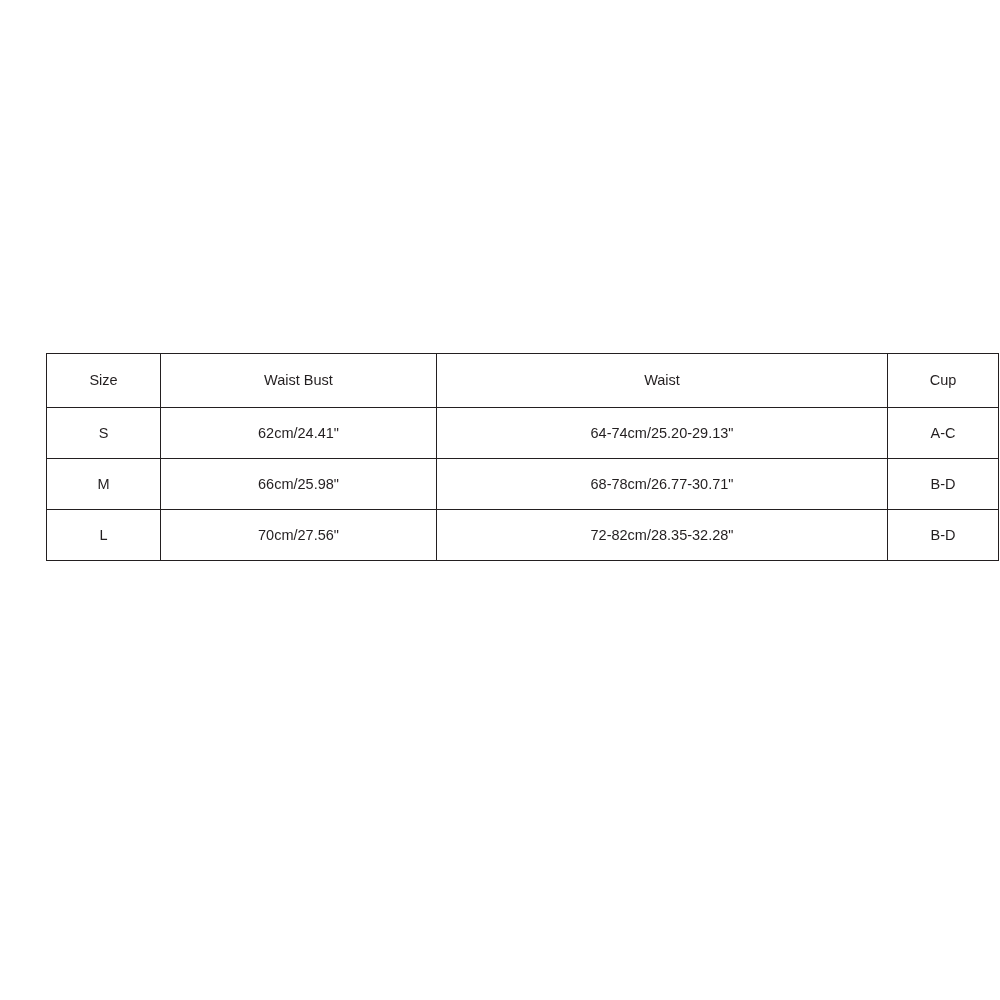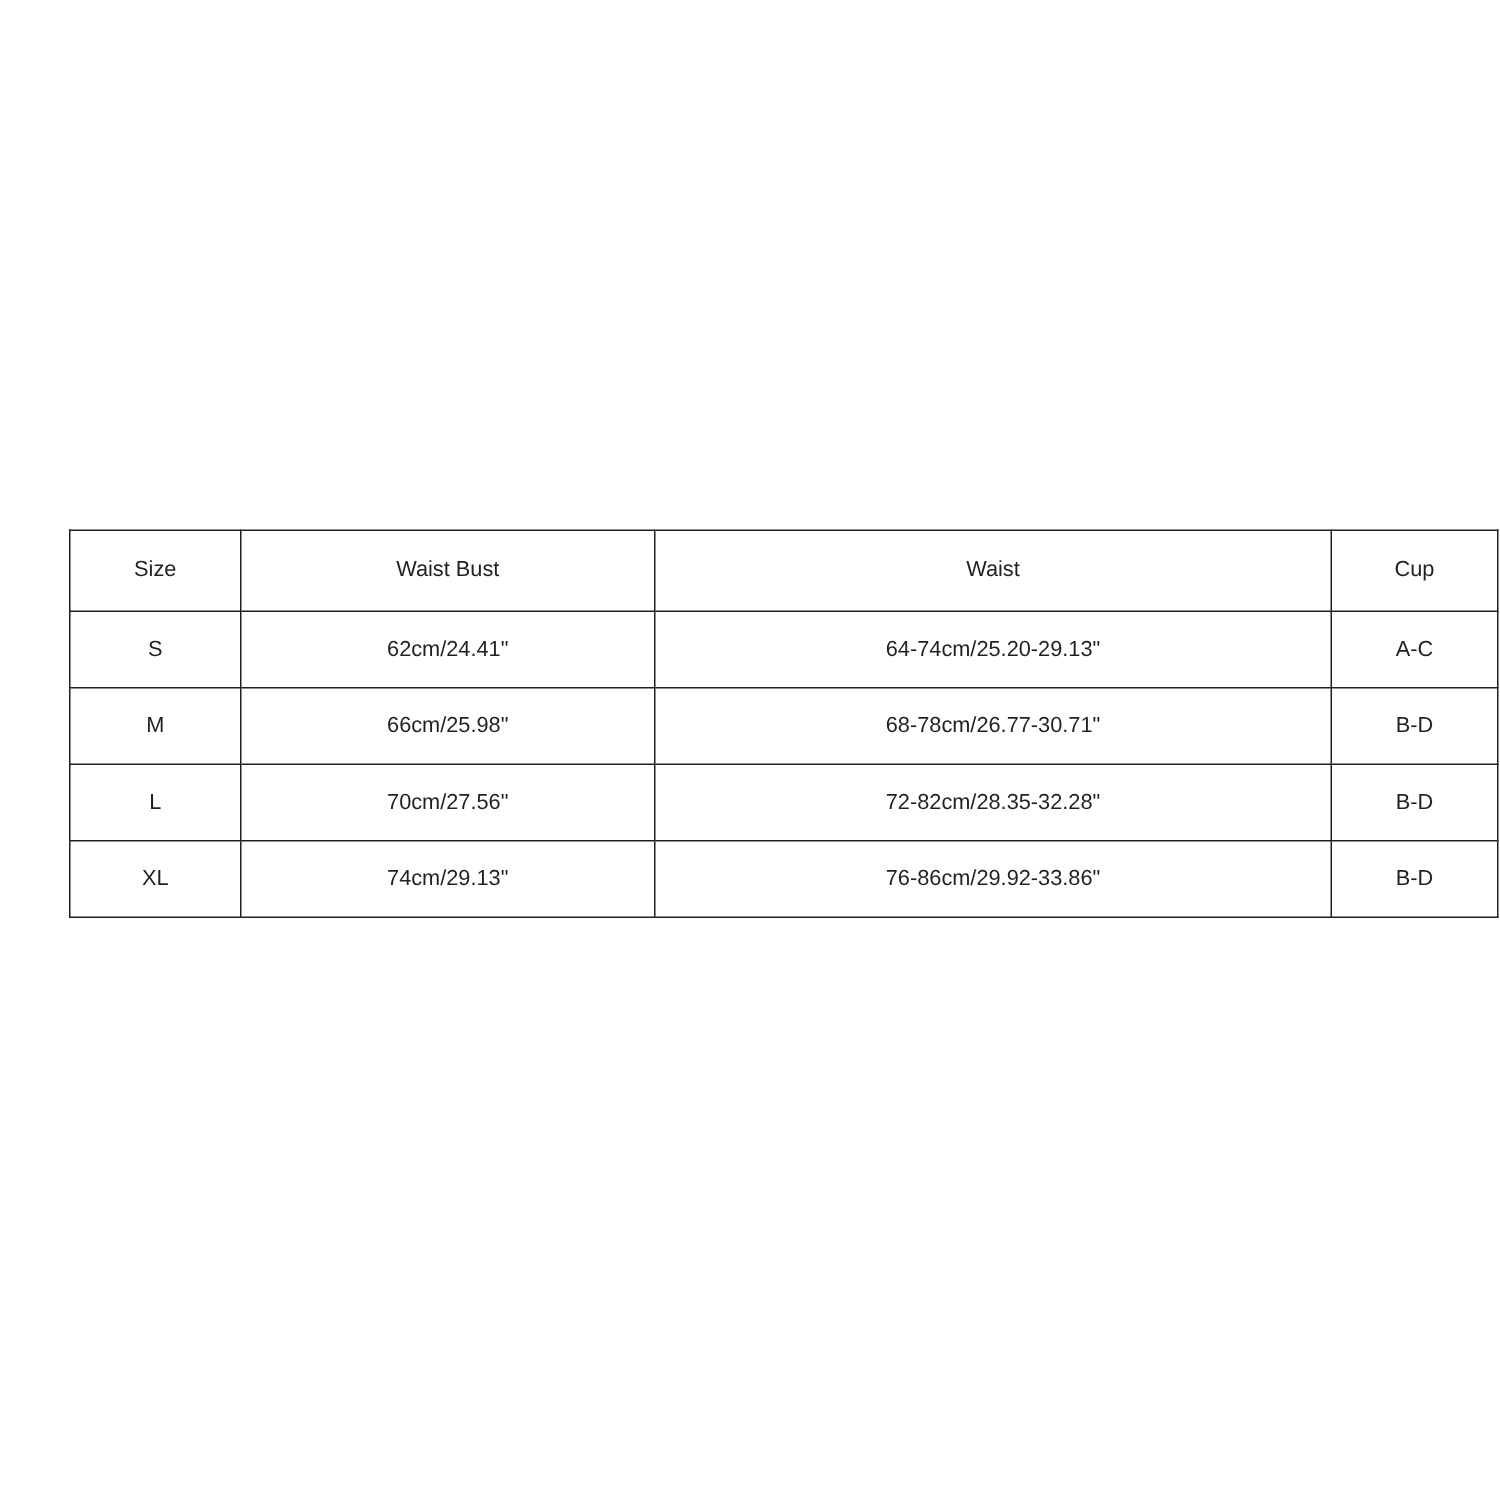--- a/index.html
+++ b/index.html
@@ -84,23 +84,17 @@
           <td class="col-bust">66cm/25.98"</td>
           <td class="col-waist">68-78cm/26.77-30.71"</td>
           <td class="col-cup">B-D</td>
         </tr>
         <tr>
           <td class="col-size">L</td>
           <td class="col-bust">70cm/27.56"</td>
           <td class="col-waist">72-82cm/28.35-32.28"</td>
           <td class="col-cup">B-D</td>
         </tr>
-        <tr>
-          <td class="col-size">XL</td>
-          <td class="col-bust">74cm/29.13"</td>
-          <td class="col-waist">76-86cm/29.92-33.86"</td>
-          <td class="col-cup">B-D</td>
-        </tr>
       </tbody>
     </table>
   </div>
 
 </div>
 
 </body></html>

